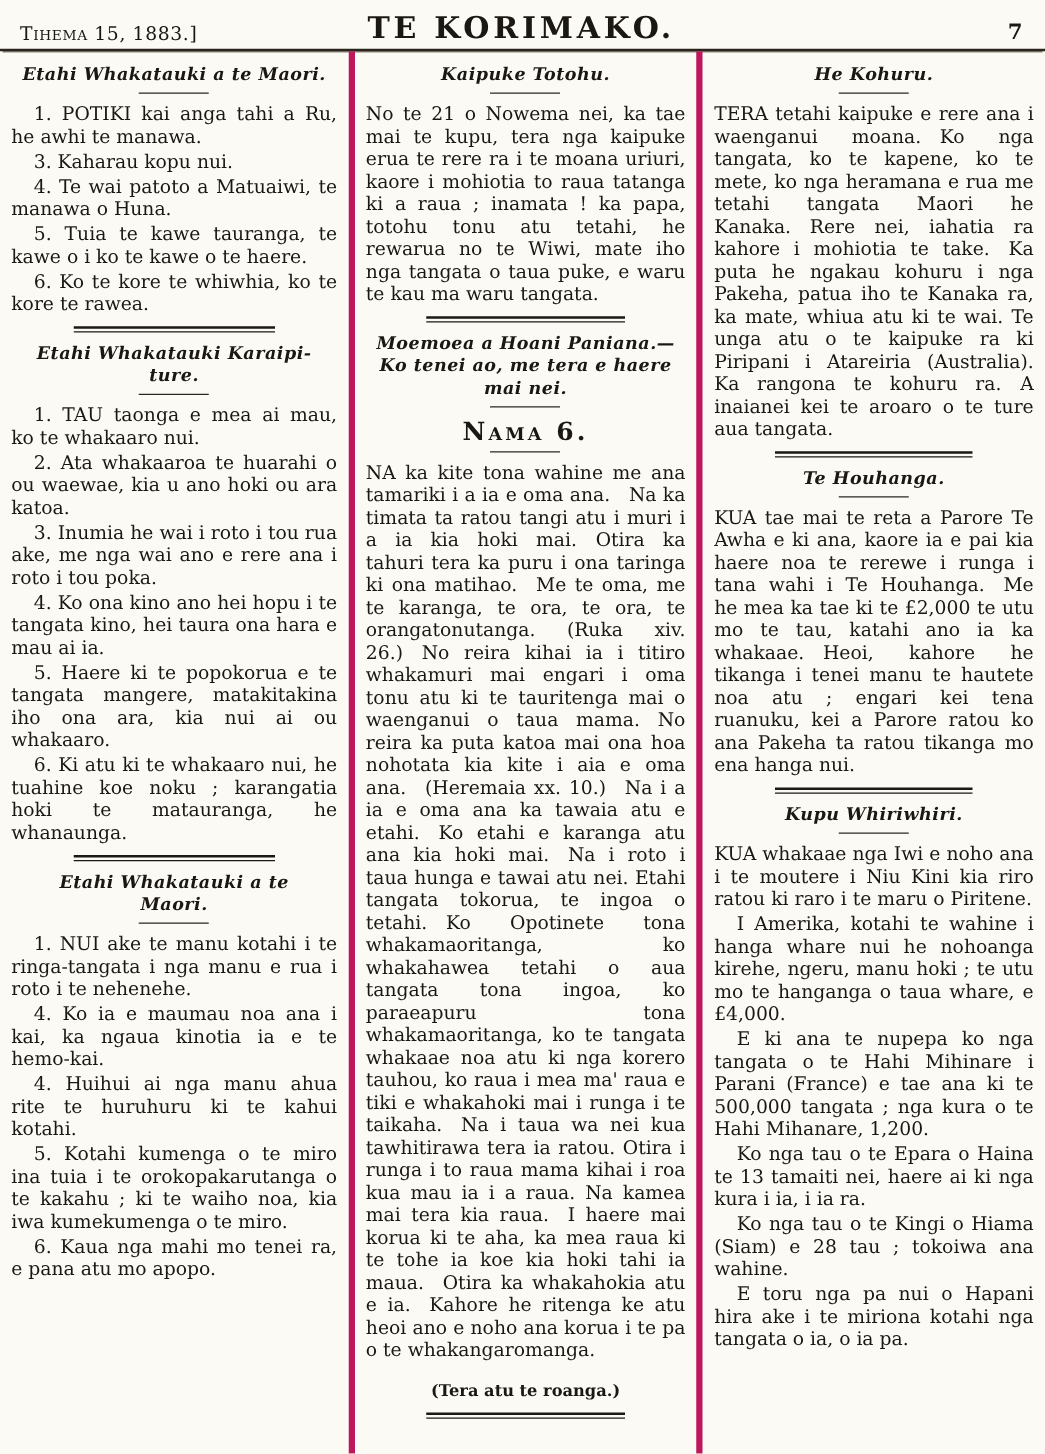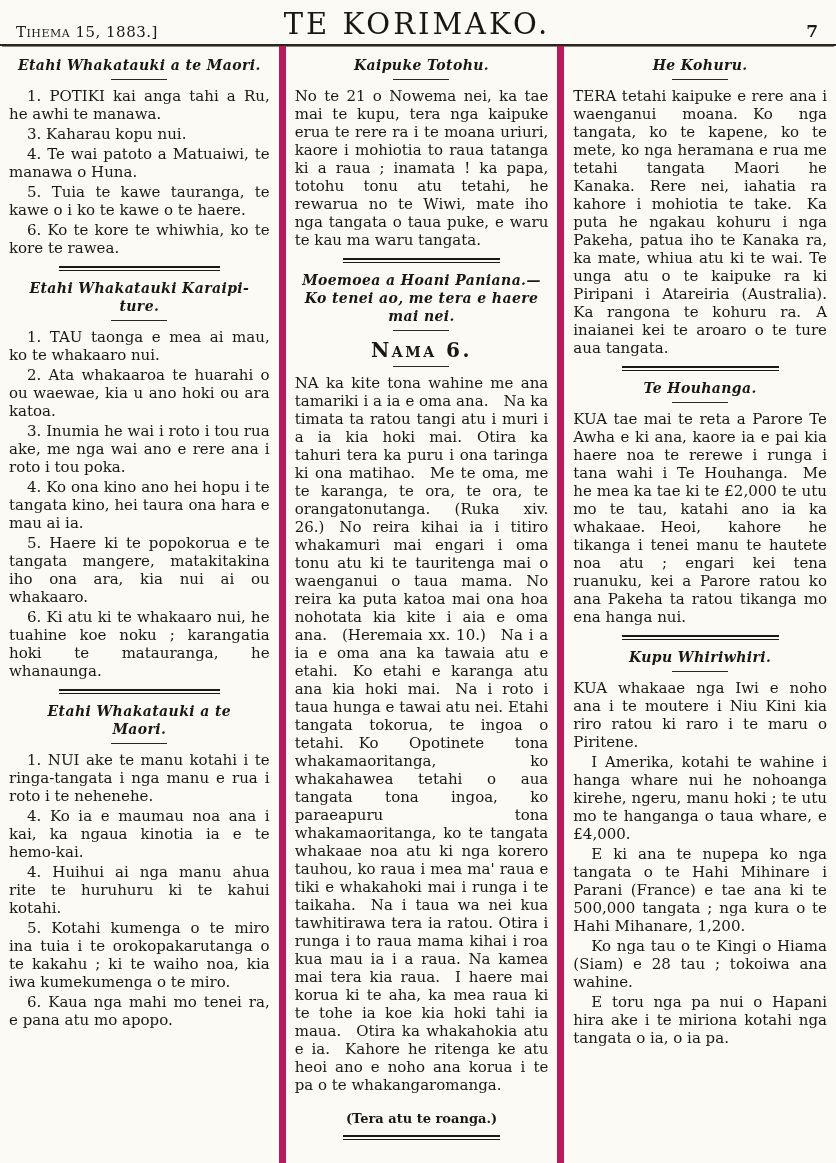--- a/index.html
+++ b/index.html
@@ -12,29 +12,29 @@
   .page{width:836px;height:1163px;box-sizing:border-box;display:flex;flex-direction:column;}
   
   .header{
     display:flex;align-items:flex-end;
     padding:7px 14px 3px 16px;
     border-bottom:2px solid #2b251d;
     box-shadow:0 3px 0 -2px #8a8378;
   }
   .header > div{flex:1;}
   .date{font-variant:small-caps;font-size:15px;letter-spacing:0.5px;text-align:left;}
-  .masthead{font-size:29px;font-weight:normal;letter-spacing:3px;text-align:center;}
+  .masthead{font-size:24px;font-weight:bold;letter-spacing:3px;text-align:center;}
   .pagenum{font-size:17px;font-weight:bold;text-align:right;padding-right:4px;}
   
   .columns{flex:1;display:flex;overflow:hidden;}
   .column{
     width:33.333%;box-sizing:border-box;
     padding:2px 9px 6px 9px;overflow:hidden;
   }
-  .column + .column{border-left:7px solid #be185d;}
+  .column + .column{border-left:5px solid #be185d;}
   
   .heading{
     font-weight:bold;font-style:italic;text-align:center;
     font-size:14px;line-height:1.28;letter-spacing:0.4px;
     margin:9px 0 0;white-space:pre-line;
   }
   .subheading{
     text-align:center;font-variant:small-caps;
     font-size:20px;letter-spacing:2.5px;margin:7px 0 0;font-weight:bold;
   }
@@ -115,17 +115,18 @@
         <div class="divider"></div>
         <div class="heading">Te Houhanga.</div>
         <div class="head-rule"></div>
         <div class="para">KUA tae mai te reta a Parore Te Awha e ki ana, kaore ia e pai kia haere noa te rerewe i runga i tana wahi i Te Houhanga. Me he mea ka tae ki te £2,000 te utu mo te tau, katahi ano ia ka whakaae. Heoi, kahore he tikanga i tenei manu te hautete noa atu ; engari kei tena ruanuku, kei a Parore ratou ko ana Pakeha ta ratou tikanga mo ena hanga nui.</div>
         <div class="divider"></div>
         <div class="heading">Kupu Whiriwhiri.</div>
         <div class="head-rule"></div>
         <div class="para">KUA whakaae nga Iwi e noho ana i te moutere i Niu Kini kia riro ratou ki raro i te maru o Piritene.</div>
         <div class="para indent">I Amerika, kotahi te wahine i hanga whare nui he nohoanga kirehe, ngeru, manu hoki ; te utu mo te hanganga o taua whare, e £4,000.</div>
         <div class="para indent">E ki ana te nupepa ko nga tangata o te Hahi Mihinare i Parani (France) e tae ana ki te 500,000 tangata ; nga kura o te Hahi Mihanare, 1,200.</div>
+        <div class="para indent">Ko nga tau o te Epara o Haina te 13 tamaiti nei, haere ai ki nga kura i ia, i ia ra.</div>
         <div class="para indent">Ko nga tau o te Kingi o Hiama (Siam) e 28 tau ; tokoiwa ana wahine.</div>
         <div class="para indent">E toru nga pa nui o Hapani hira ake i te miriona kotahi nga tangata o ia, o ia pa.</div>
       </div>
   </div>
 </div>
 
 </body></html>

